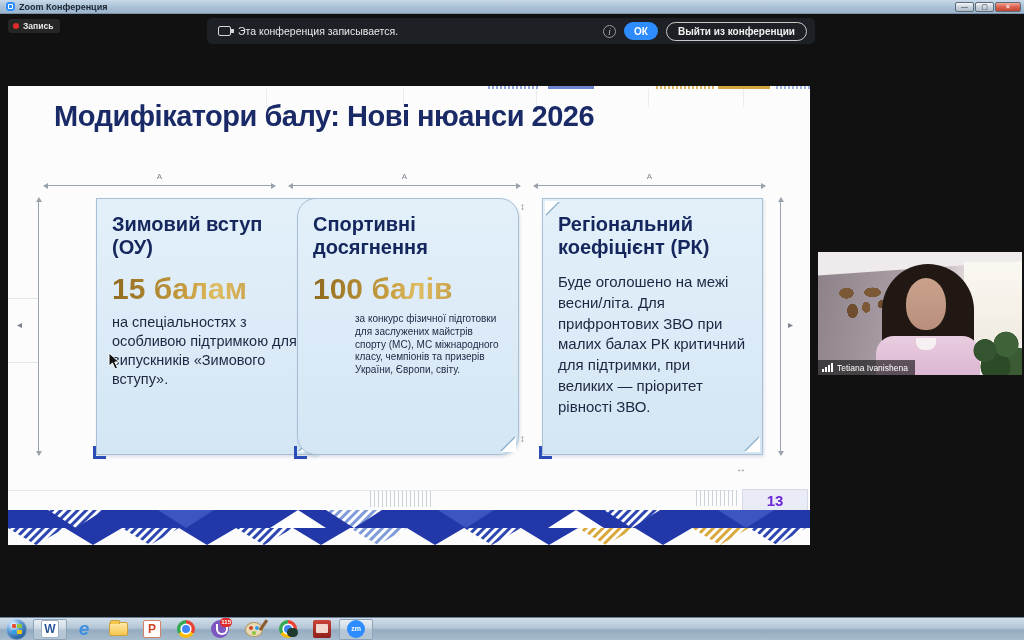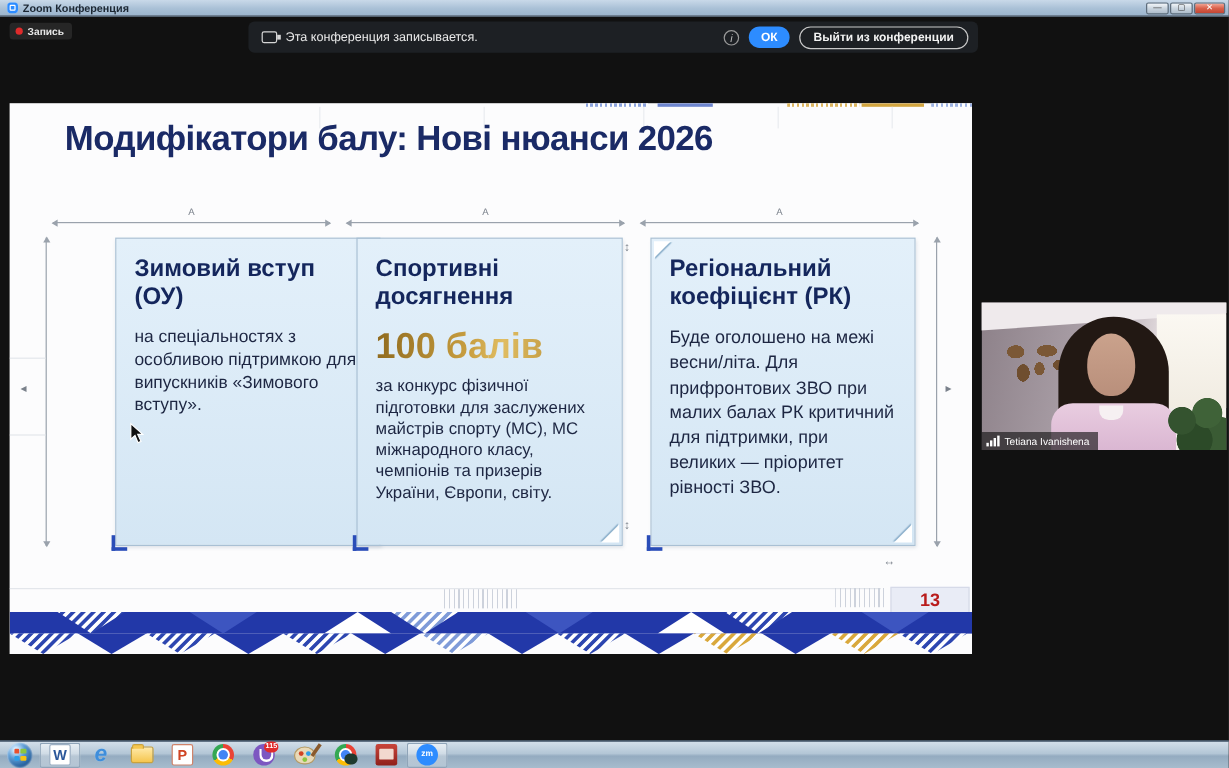--- a/index.html
+++ b/index.html
@@ -72,21 +72,21 @@
   .card-body { font-size:14.5px; line-height:1.3; color:#1d2642; font-weight:500; }
   .fold-br { position:absolute; right:2px; bottom:2px; width:0; height:0;
     border-left:15px solid transparent; border-bottom:15px solid #ffffff; filter:drop-shadow(-1px -1px 0 #8fb2cc); }
   .fold-tl { position:absolute; left:2px; top:2px; width:0; height:0;
     border-right:14px solid transparent; border-top:14px solid #ffffff; filter:drop-shadow(1px 1px 0 #8fb2cc); }
   .bracket-bl { position:absolute; left:-4px; bottom:-5px; width:13px; height:13px;
     border-left:3px solid #2a4db8; border-bottom:3px solid #2a4db8; }
 
   .page-box { left:734px; top:403px; width:66px; height:22px; background:#e9ecf6;
     border:1px solid #d6dae8; display:flex; align-items:center; justify-content:center; }
-  .page-num { font-size:15px; font-weight:bold; color:#b91c1c; }
+  .page-num { font-size:15px; font-weight:bold; color:#6d28d9; }
   .band { left:0; top:424px; width:802px; height:35px; }
 
   
   .cursor { left:108px; top:338px; }
 
   
   .video { left:818px; top:238px; width:204px; height:123px; background:#101012; overflow:hidden; }
   .v-wall { position:absolute; inset:0; background:linear-gradient(100deg,#8d8189 0%,#a99ea6 40%,#c8bfc5 58%,#ece5e6 72%,#f7f2ec 85%); }
   .v-ceil { position:absolute; left:-10px; top:-14px; width:230px; height:30px; background:#efeaec; transform:rotate(-4deg); }
   .v-window { position:absolute; right:0; top:10px; width:58px; height:78px; background:linear-gradient(#fbf8f2,#f1ece2); }
@@ -221,29 +221,30 @@
     <div class="abs faint-h" style="left:0;top:276px;width:30px;"></div>
 
     <div class="abs dim-small" style="left:267px;top:116px;">↕</div>
     <div class="abs dim-small" style="left:512px;top:116px;">↕</div>
     <div class="abs dim-small" style="left:267px;top:348px;">↕</div>
     <div class="abs dim-small" style="left:512px;top:348px;">↕</div>
     <div class="abs dim-small" style="left:728px;top:378px;">↔</div>
 
     <div class="abs card" style="left:44px;margin-left:44px;">
       <div class="card-h">Зимовий вступ (ОУ)</div>
+      <div class="card-gold">15 балам</div>
       <div class="card-body">на спеціальностях з особливою підтримкою для випускників «Зимового вступу».</div>
       <div class="fold-br"></div>
       <div class="bracket-bl"></div>
     </div>
 
-    <div class="abs card" style="left:289px;width:222px;">
+    <div class="abs card" style="left:289px;width:222px;border-radius:19px;">
       <div class="card-h">Спортивні досягнення</div>
       <div class="card-gold">100 балів</div>
-      <div class="card-body" style="font-size:14px;line-height:1.26;">за конкурс фізичної підготовки для заслужених майстрів спорту (МС), МС міжнародного класу, чемпіонів та призерів України, Європи, світу.</div>
+      <div class="card-body" style="font-size:10px;line-height:1.26;margin-left:42px;">за конкурс фізичної підготовки для заслужених майстрів спорту (МС), МС міжнародного класу, чемпіонів та призерів України, Європи, світу.</div>
       <div class="fold-br"></div>
       <div class="bracket-bl"></div>
     </div>
 
     <div class="abs card" style="left:534px;">
       <div class="card-h">Регіональний коефіцієнт (РК)</div>
       <div class="card-body" style="font-size:15px;line-height:1.38;">Буде оголошено на межі весни/літа. Для прифронтових ЗВО при малих балах РК критичний для підтримки, при великих — пріоритет рівності ЗВО.</div>
       <div class="fold-tl"></div>
       <div class="fold-br"></div>
       <div class="bracket-bl"></div>

